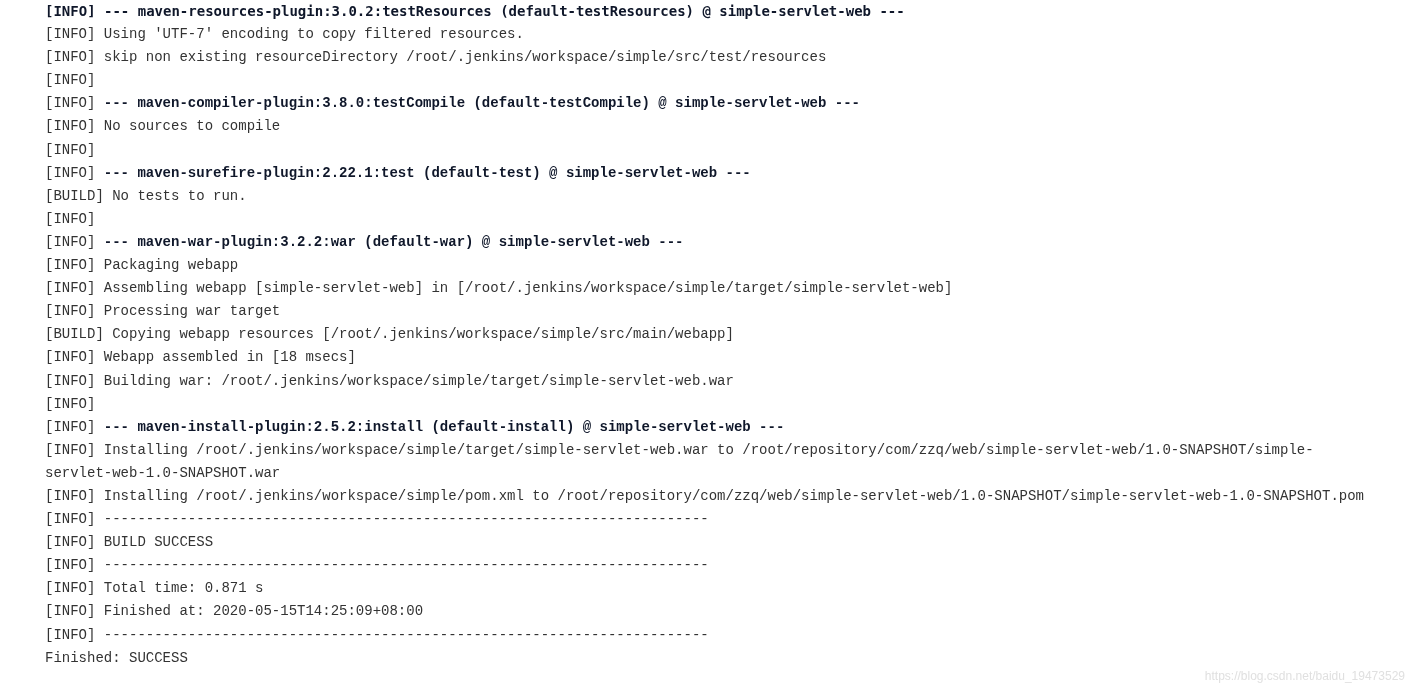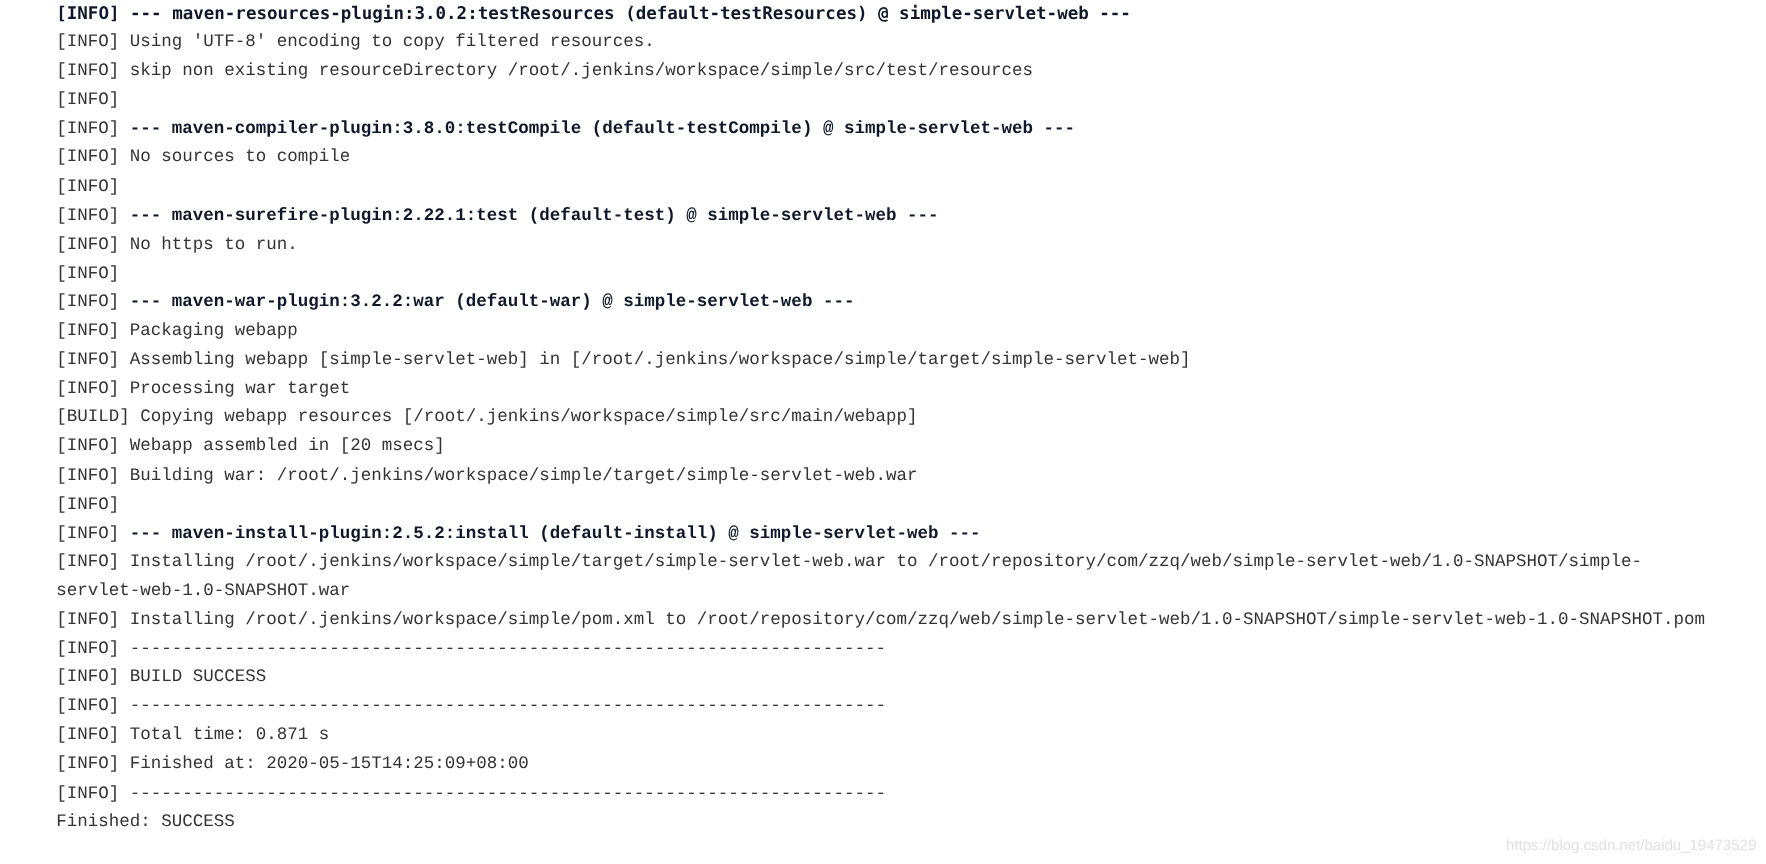--- a/index.html
+++ b/index.html
@@ -27,35 +27,35 @@
       color: #e0e0e0;
       font-family: Arial, sans-serif;
       font-size: 12px;
       pointer-events: none;
     }
   </style>
 </head>
 <body>
 
 <pre class="log-line goal" style="margin:0">[INFO] --- maven-resources-plugin:3.0.2:testResources (default-testResources) @ simple-servlet-web ---</pre>
-<span class="log-line">[INFO] Using 'UTF-8' encoding to copy filtered resources.</span>
+<span class="log-line">[INFO] Using 'UTF-7' encoding to copy filtered resources.</span>
 <span class="log-line">[INFO] skip non existing resourceDirectory /root/.jenkins/workspace/simple/src/test/resources</span>
 <span class="log-line">[INFO] </span>
 <span class="log-line"><span>[INFO] </span><span class="goal">--- maven-compiler-plugin:3.8.0:testCompile (default-testCompile) @ simple-servlet-web ---</span></span>
 <span class="log-line">[INFO] No sources to compile</span>
 <span class="log-line">[INFO] </span>
 <span class="log-line"><span>[INFO] </span><span class="goal">--- maven-surefire-plugin:2.22.1:test (default-test) @ simple-servlet-web ---</span></span>
-<span class="log-line">[INFO] No https to run.</span>
+<span class="log-line">[BUILD] No tests to run.</span>
 <span class="log-line">[INFO] </span>
 <span class="log-line"><span>[INFO] </span><span class="goal">--- maven-war-plugin:3.2.2:war (default-war) @ simple-servlet-web ---</span></span>
 <span class="log-line">[INFO] Packaging webapp</span>
 <span class="log-line">[INFO] Assembling webapp [simple-servlet-web] in [/root/.jenkins/workspace/simple/target/simple-servlet-web]</span>
 <span class="log-line">[INFO] Processing war target</span>
 <span class="log-line">[BUILD] Copying webapp resources [/root/.jenkins/workspace/simple/src/main/webapp]</span>
-<span class="log-line">[INFO] Webapp assembled in [20 msecs]</span>
+<span class="log-line">[INFO] Webapp assembled in [18 msecs]</span>
 <span class="log-line">[INFO] Building war: /root/.jenkins/workspace/simple/target/simple-servlet-web.war</span>
 <span class="log-line">[INFO] </span>
 <span class="log-line"><span>[INFO] </span><span class="goal">--- maven-install-plugin:2.5.2:install (default-install) @ simple-servlet-web ---</span></span>
 <span class="log-line">[INFO] Installing /root/.jenkins/workspace/simple/target/simple-servlet-web.war to /root/repository/com/zzq/web/simple-servlet-web/1.0-SNAPSHOT/simple-servlet-web-1.0-SNAPSHOT.war</span>
 <span class="log-line">[INFO] Installing /root/.jenkins/workspace/simple/pom.xml to /root/repository/com/zzq/web/simple-servlet-web/1.0-SNAPSHOT/simple-servlet-web-1.0-SNAPSHOT.pom</span>
 <span class="log-line">[INFO] ------------------------------------------------------------------------</span>
 <span class="log-line">[INFO] BUILD SUCCESS</span>
 <span class="log-line">[INFO] ------------------------------------------------------------------------</span>
 <span class="log-line">[INFO] Total time:  0.871 s</span>
 <span class="log-line">[INFO] Finished at: 2020-05-15T14:25:09+08:00</span>

